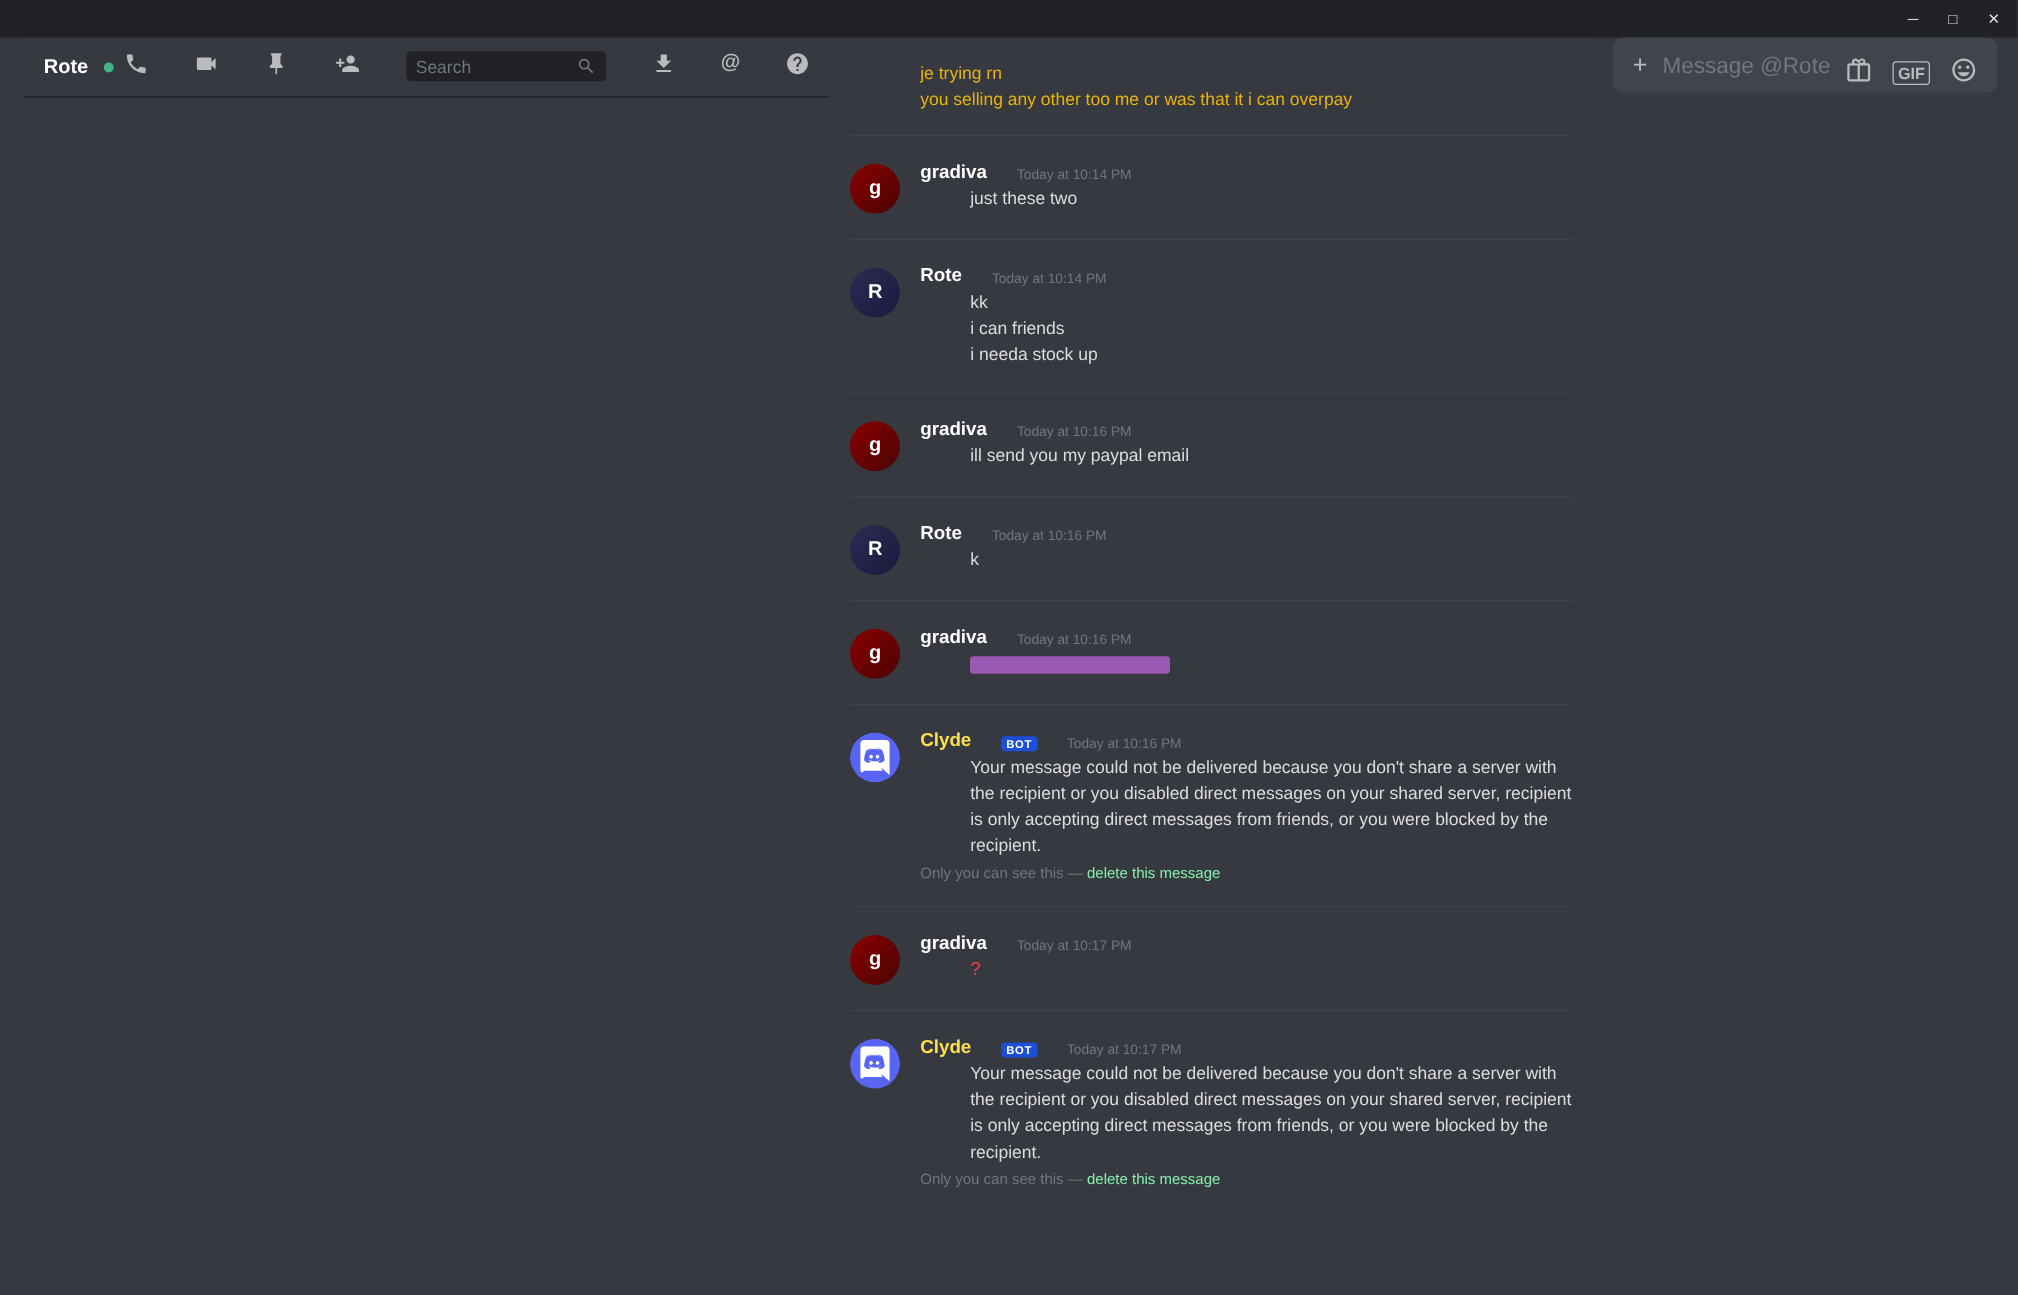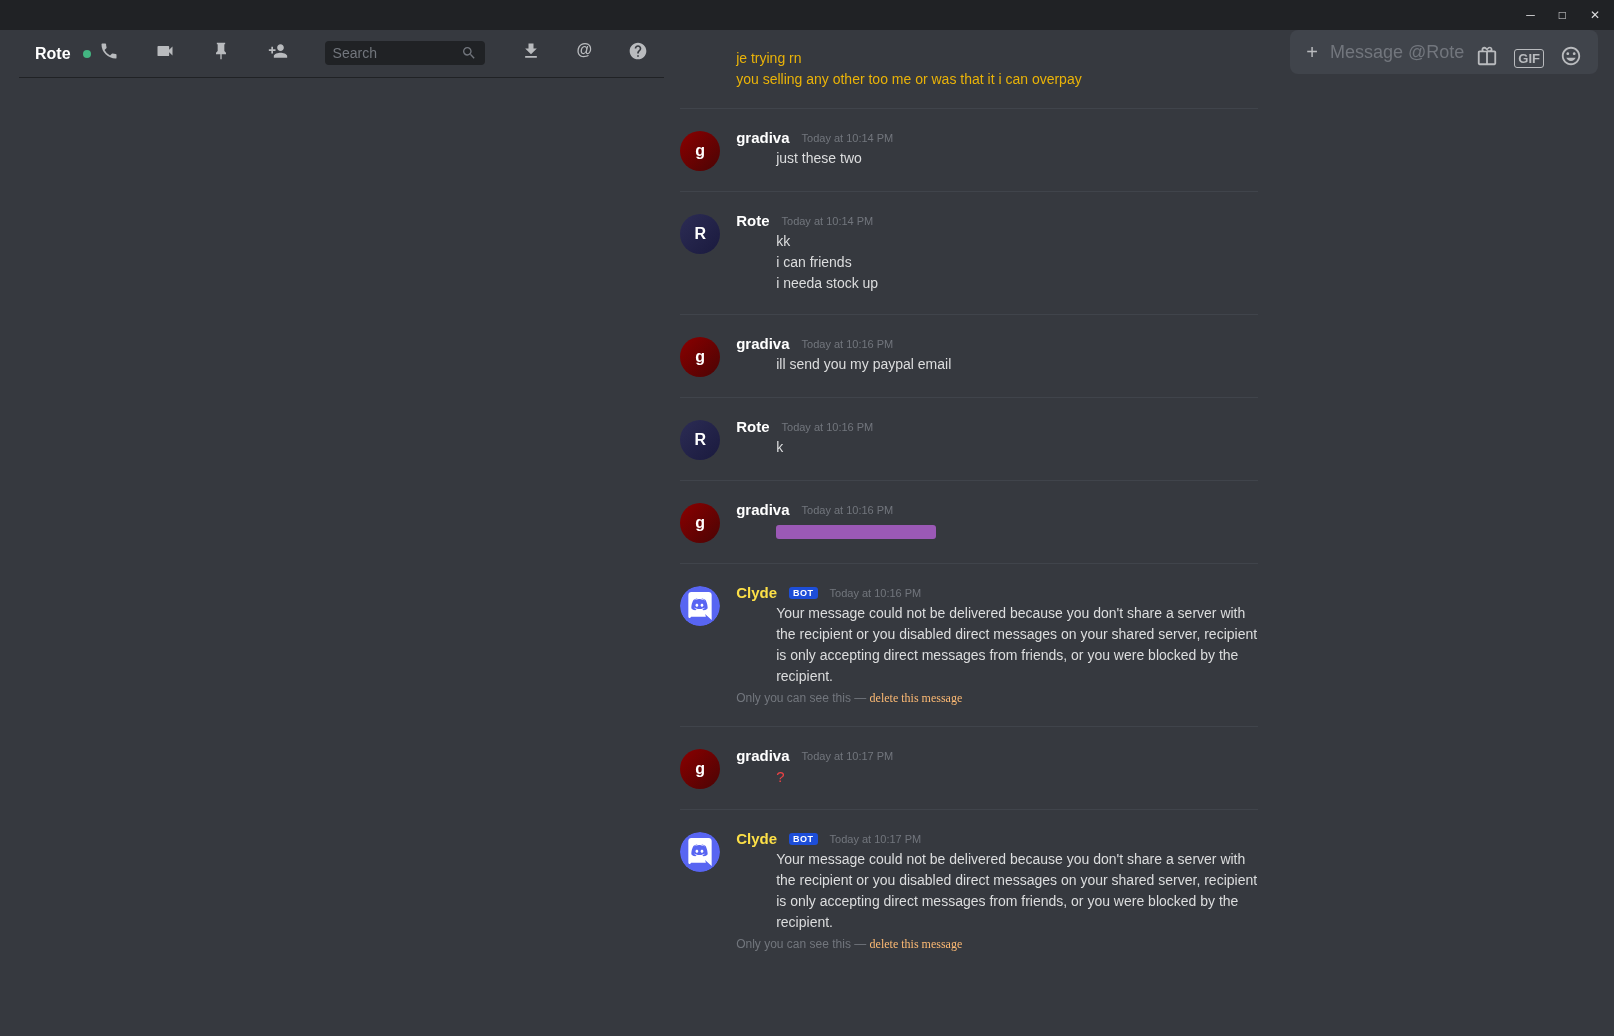--- a/index.html
+++ b/index.html
@@ -136,22 +136,22 @@
     }
     .avatar-gradiva { background: linear-gradient(135deg, #8b0000, #4a0404); }
     .avatar-rote { background: linear-gradient(135deg, #2c2c54, #1a1a3e); }
 
     .message-content-wrap {
       flex: 1;
       min-width: 0;
     }
     .message-header {
       display: flex;
-      align-items: center;
-      gap: 12px;
+      align-items: flex-end;
+      gap: 24px;
       margin-bottom: 2px;
     }
     .username {
       font-weight: 600;
       font-size: 15px;
     }
     .username-gradiva { color: #fff; }
     .username-rote { color: #fff; }
     .username-clyde { color: #fde047; }
     .bot-badge {
@@ -173,24 +173,23 @@
       line-height: 1.5;
       word-wrap: break-word;
       margin-left: 40px;
     }
     .message-text-muted {
       color: #72767d;
       font-size: 12px;
       margin-top: 4px;
     }
     .delete-link {
-      color: #fdba74;
+      color: #86efac;
       cursor: pointer;
       text-decoration: none;
-      font-family: Liberation Serif, serif;
     }
 
     .divider {
       border: none;
       border-top: 1px solid #40444b;
       margin: 16px 16px;
     }
 
     
     .censored-bar {

